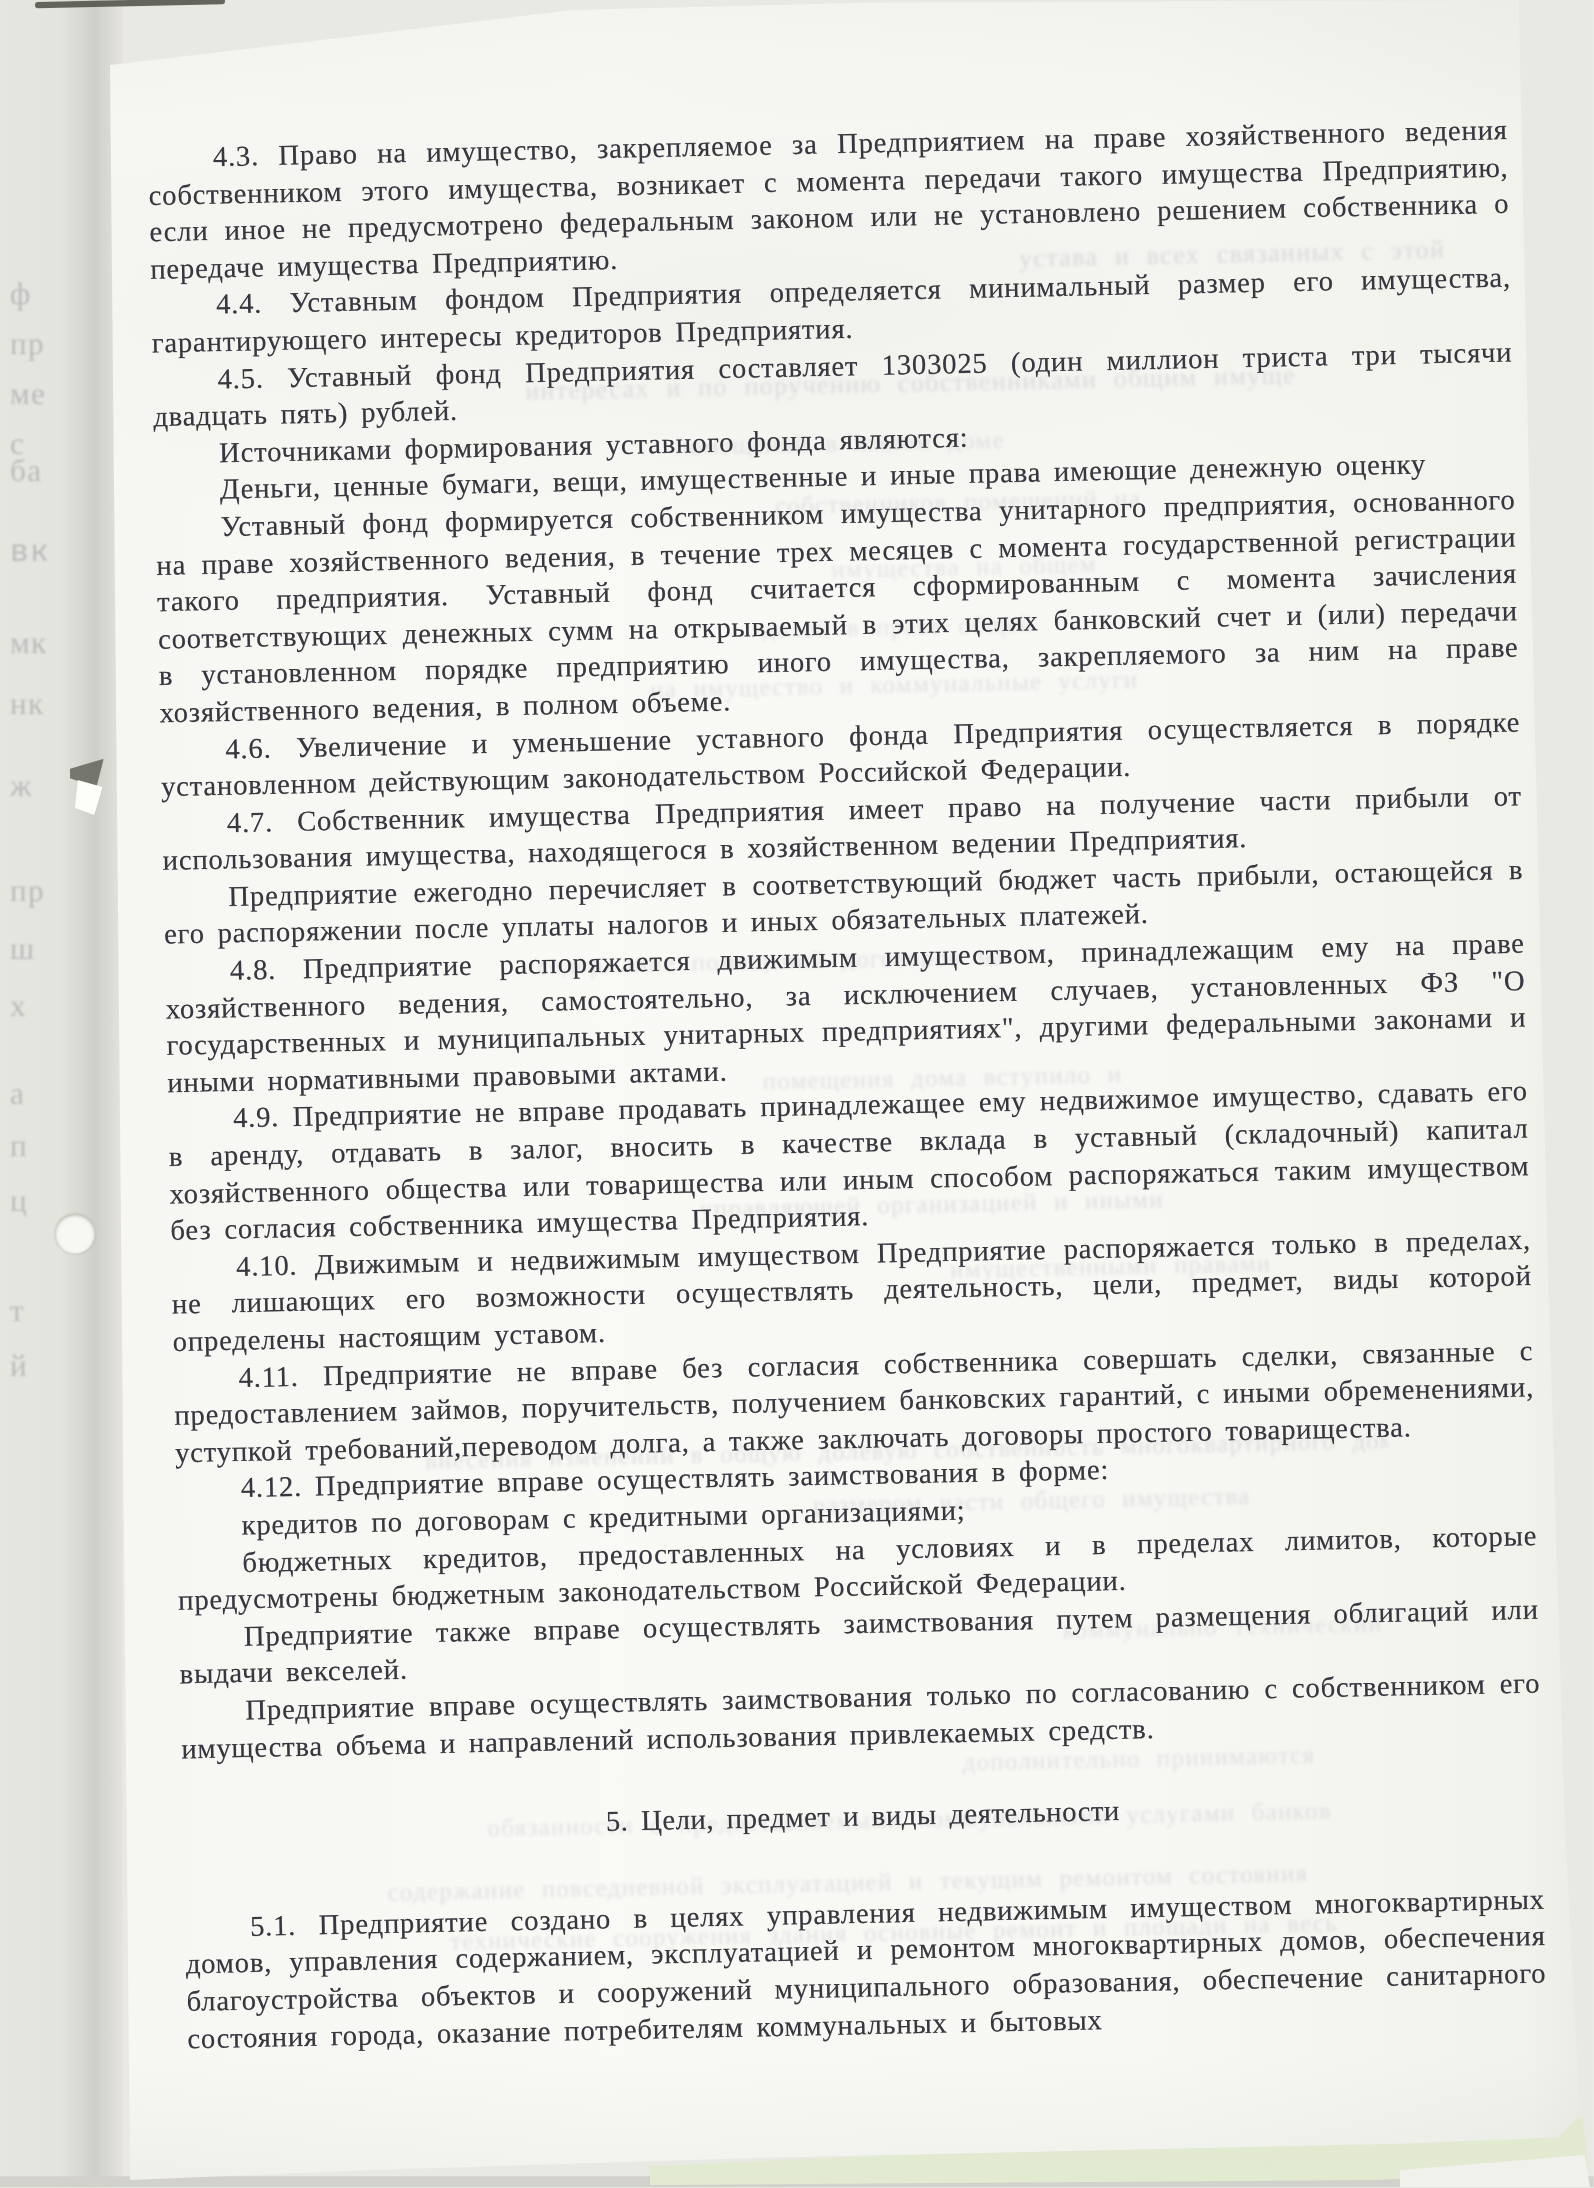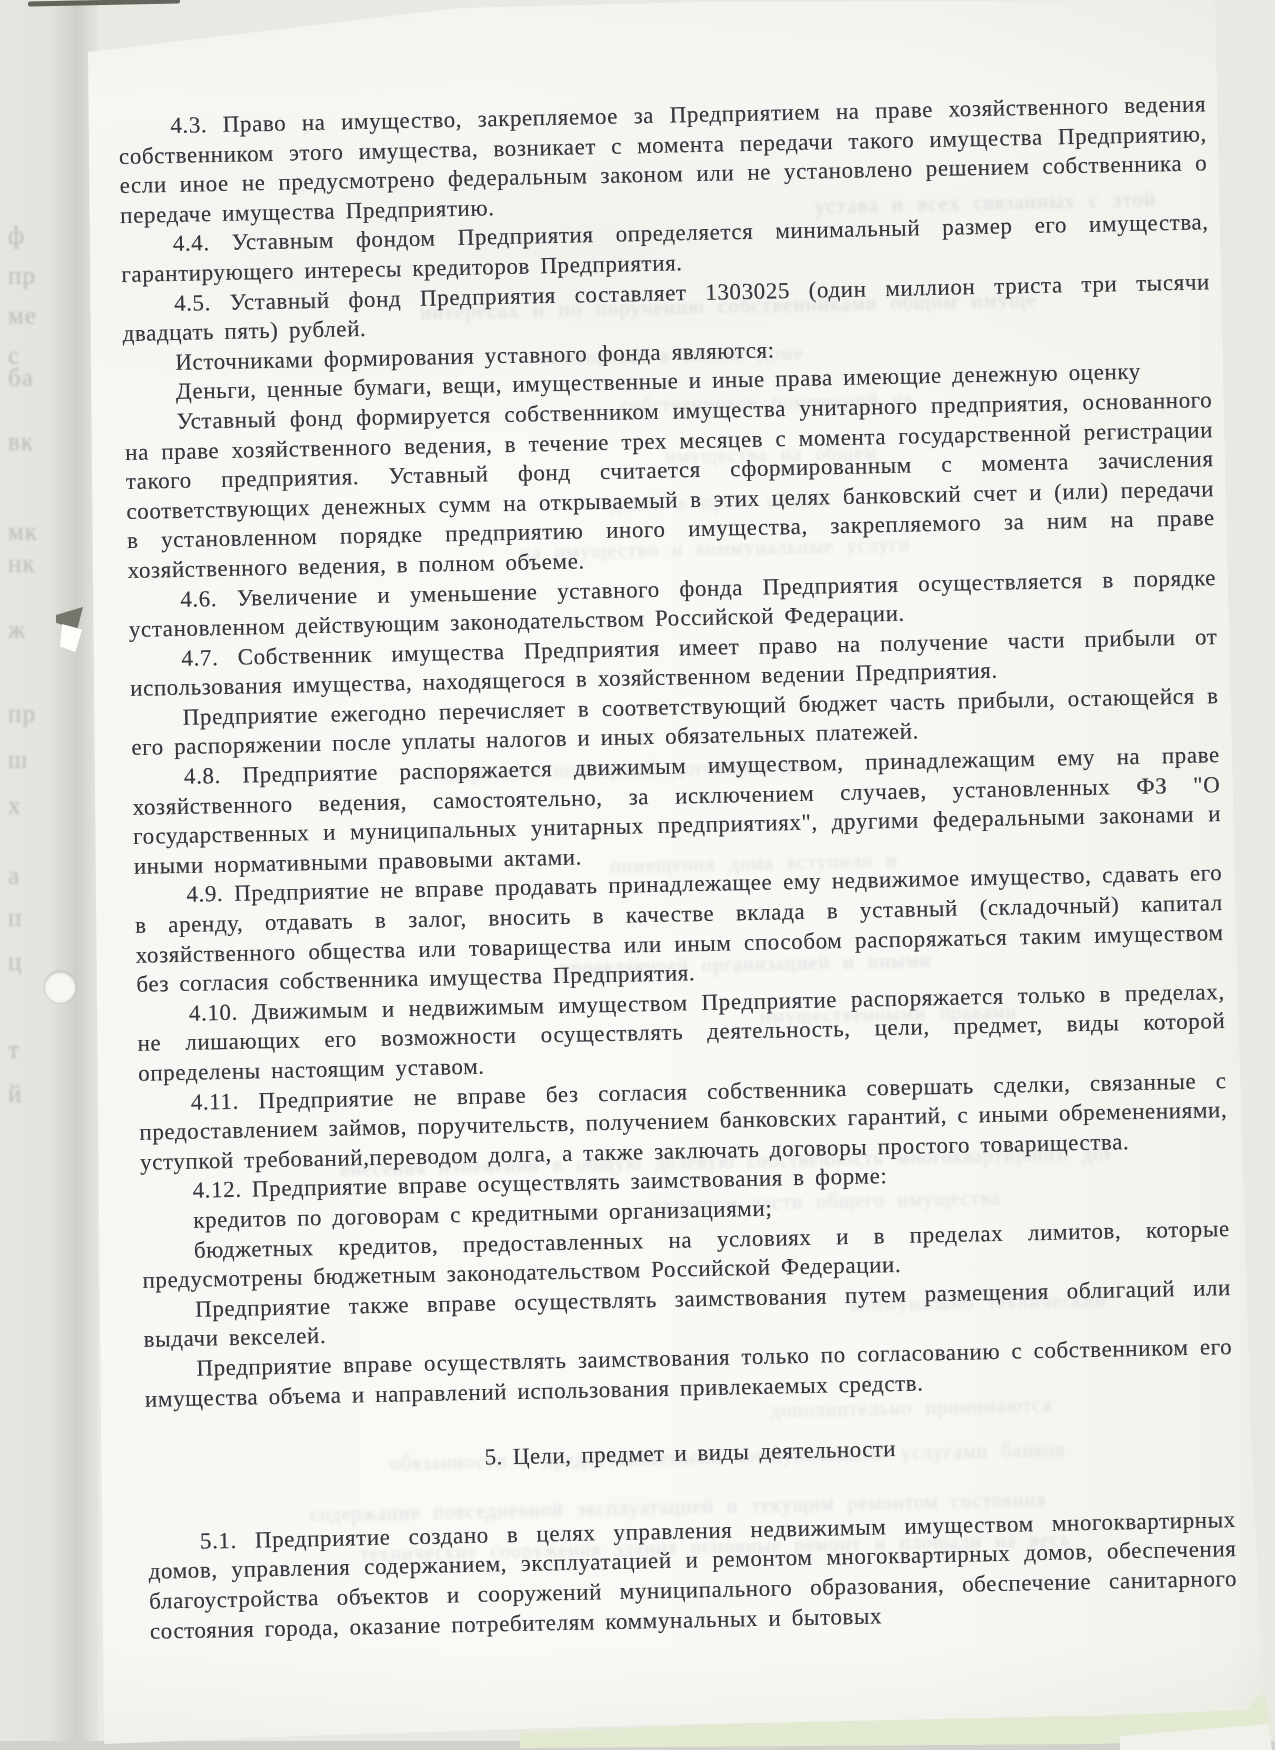--- a/index.html
+++ b/index.html
@@ -137,22 +137,22 @@
     <p class="para">5.1. Предприятие создано в целях управления недвижимым имуществом многоквартирных домов, управления содержанием, эксплуатацией и ремонтом многоквартирных домов, обеспечения благоустройства объектов и сооружений муниципального образования, обеспечение санитарного состояния города, оказание потребителям коммунальных и бытовых</p>
   </div>
 
 <div class="bottom-shadow"></div>
 
 <span class="margin-glyph" style="top: 222px;">ф</span>
 <span class="margin-glyph" style="top: 262px;">пр</span>
 <span class="margin-glyph" style="top: 302px; text-align: right;">ме</span>
 <span class="margin-glyph" style="top: 342px;">с</span>
 <span class="margin-glyph" style="top: 364px;">ба</span>
-<span class="margin-glyph" style="top: 428px;">вк</span>
-<span class="margin-glyph" style="top: 518px;">мк</span>
+<span class="margin-glyph" style="top: 428px; font-family: Liberation Mono, monospace;">вк</span>
+<span class="margin-glyph" style="top: 501px;">мк</span>
 <span class="margin-glyph" style="top: 550px;">нк</span>
 <span class="margin-glyph" style="top: 616px;">ж</span>
 <span class="margin-glyph" style="top: 700px;">пр</span>
 <span class="margin-glyph" style="top: 746px;">ш</span>
 <span class="margin-glyph" style="top: 792px;">х</span>
 <span class="margin-glyph" style="top: 862px;">а</span>
 <span class="margin-glyph" style="top: 904px;">п</span>
 <span class="margin-glyph" style="top: 948px;">ц</span>
 <span class="margin-glyph" style="top: 1036px;">т</span>
 <span class="margin-glyph" style="top: 1080px;">й</span>

